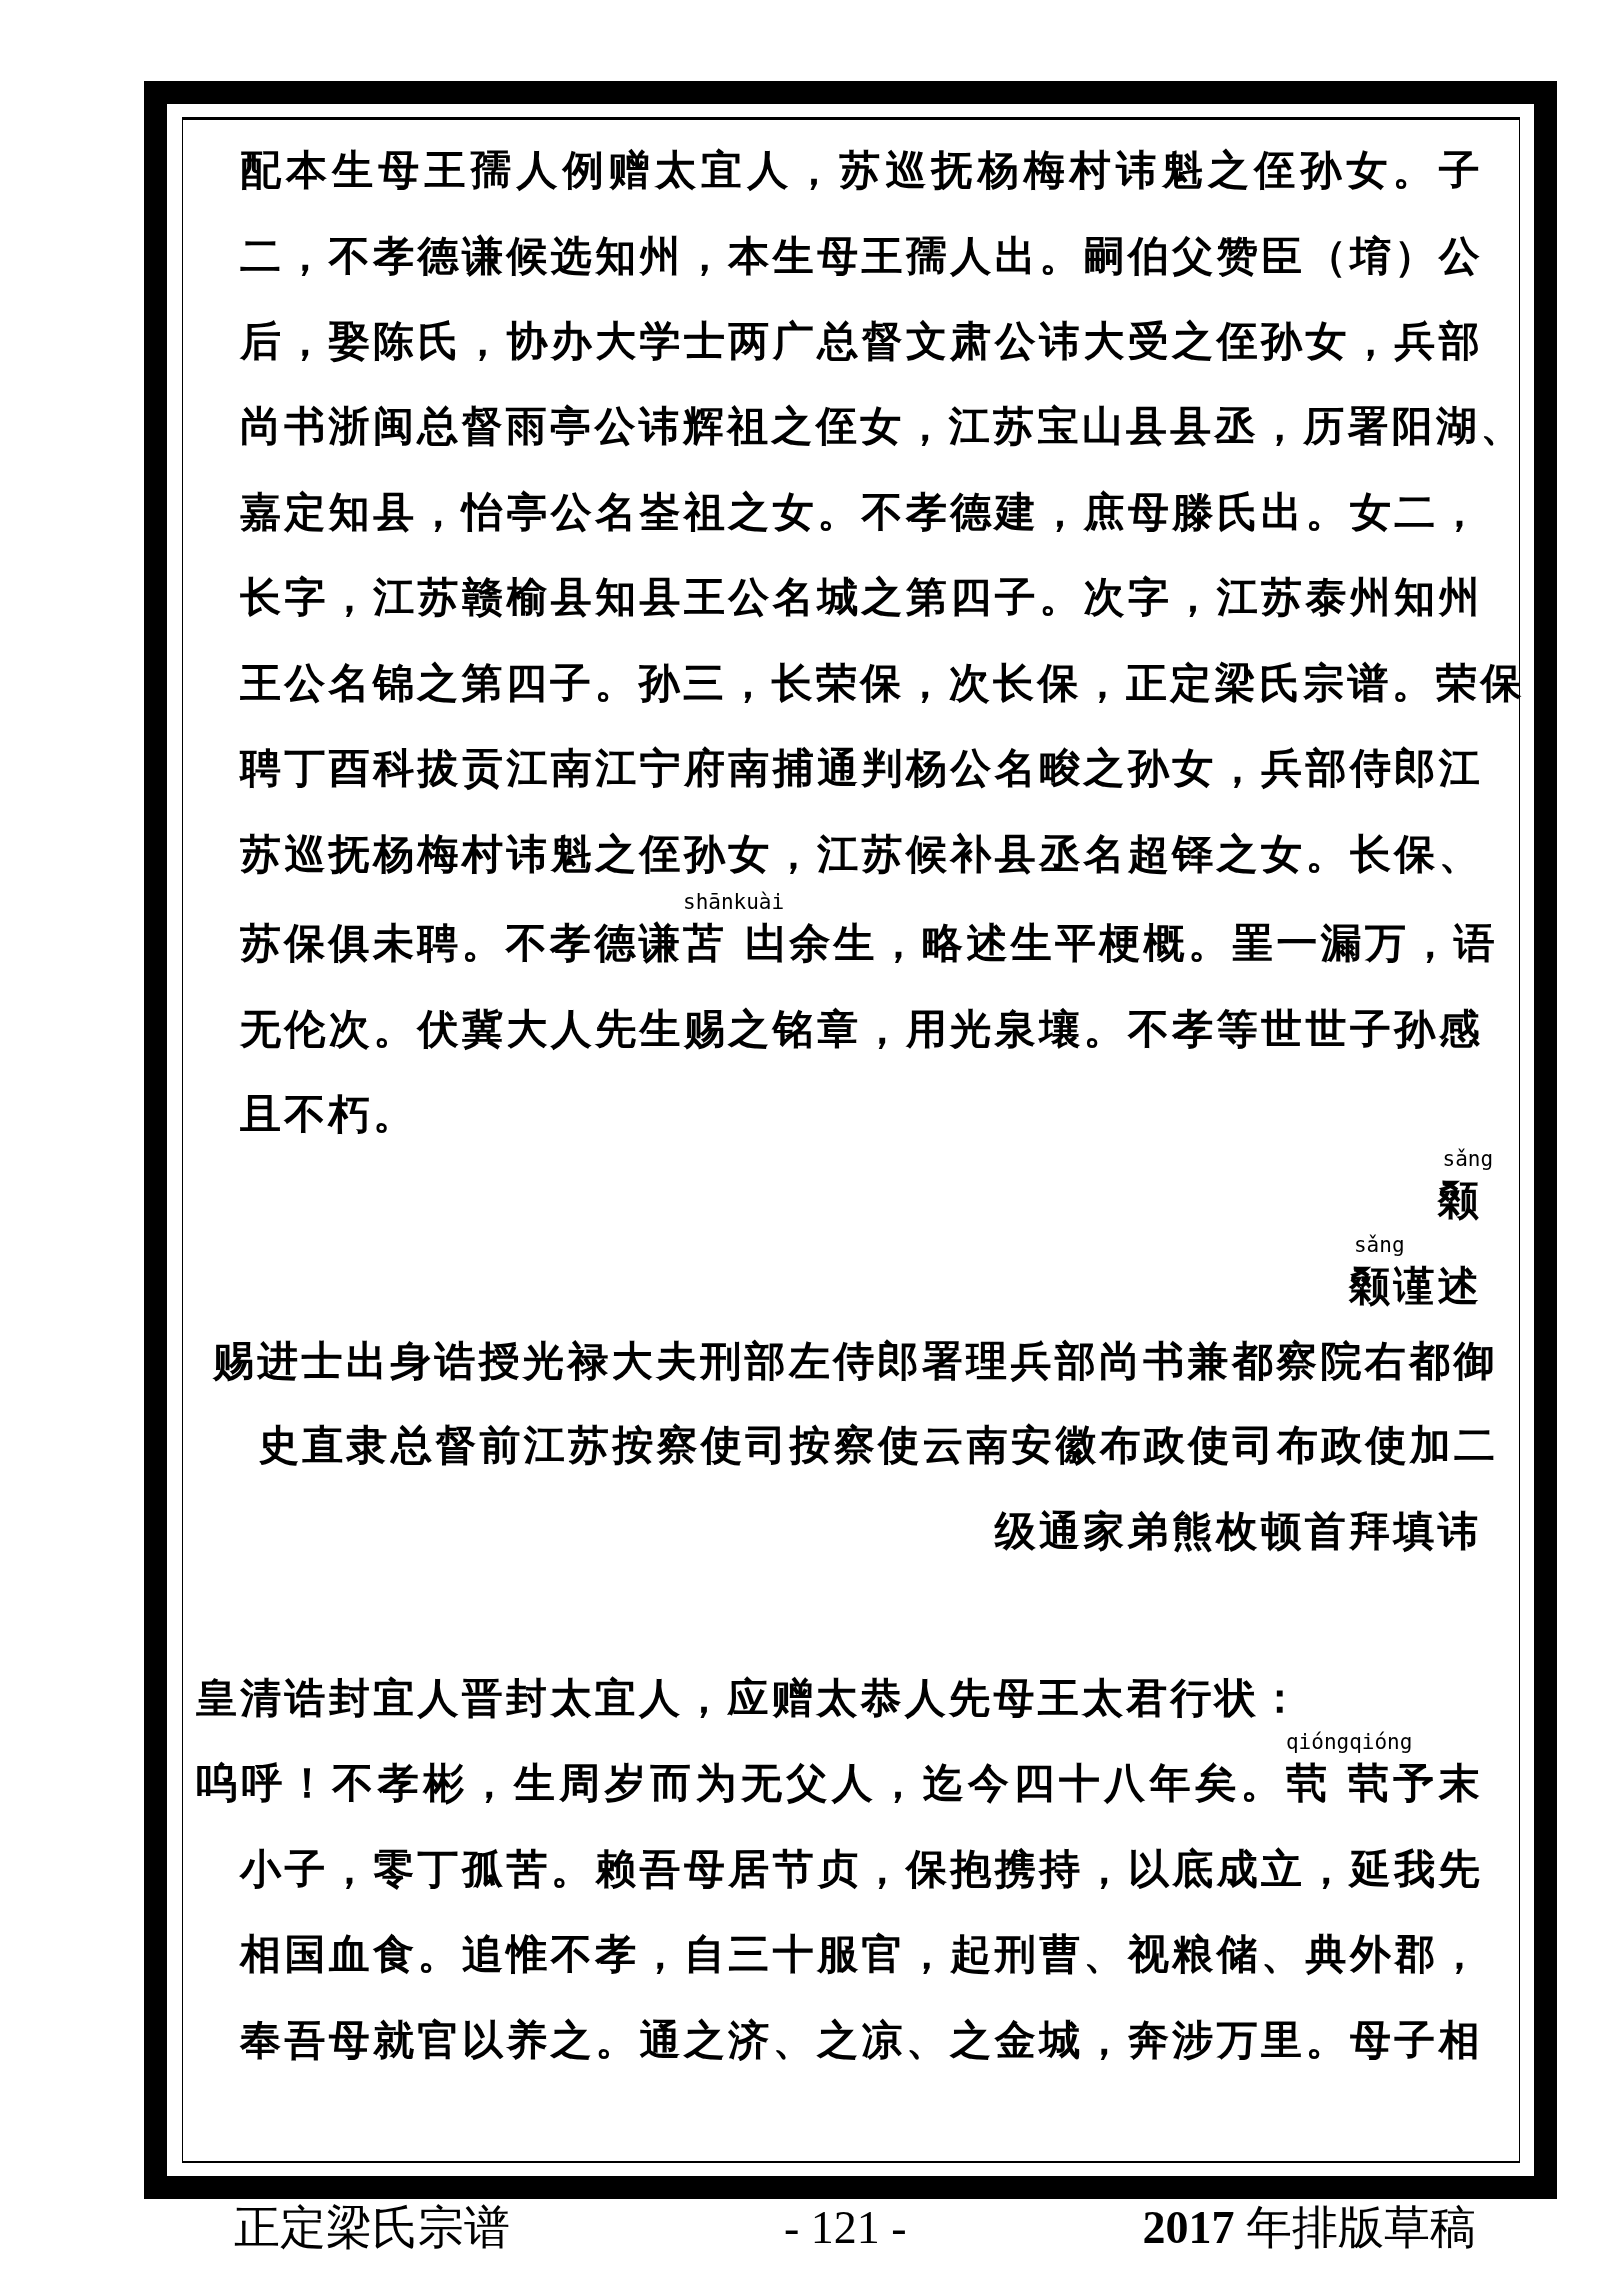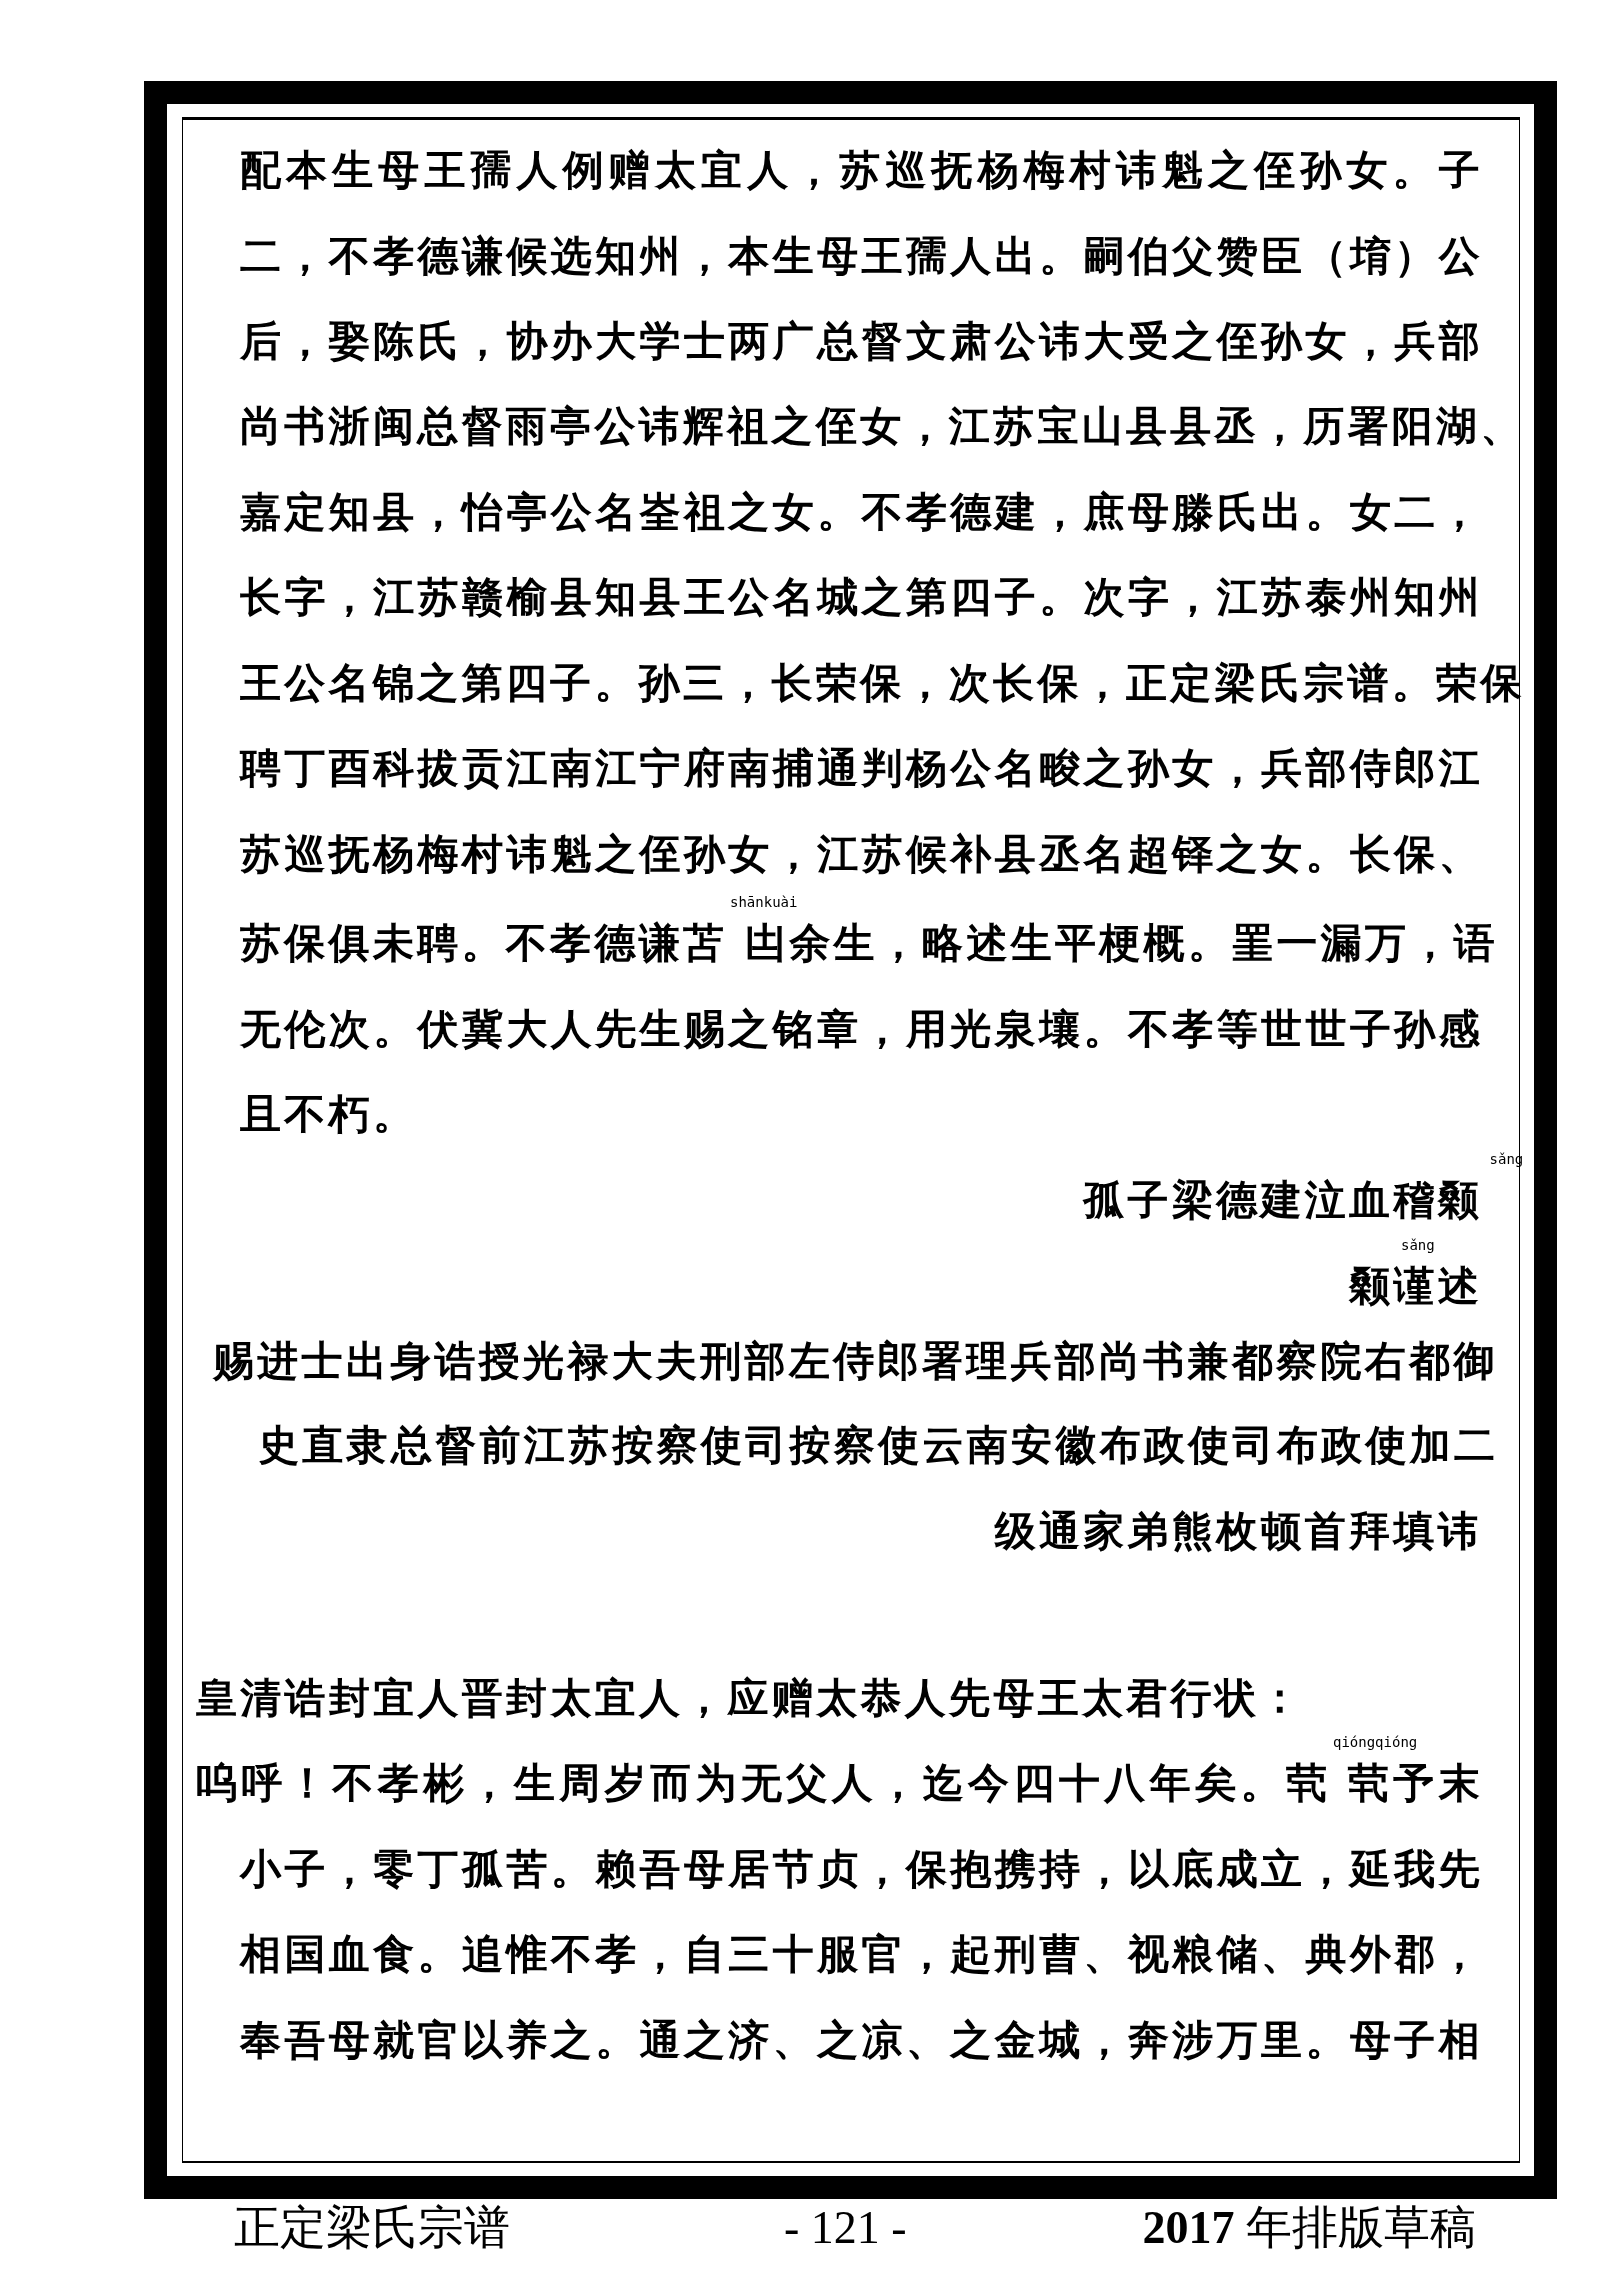--- a/index.html
+++ b/index.html
@@ -60,26 +60,25 @@
     .ruby-wrap {
       position: relative;
       display: inline-block;
       text-align: center;
     }
     .ruby-text {
       position: absolute;
       top: -28px;
       left: 0;
       font-family: "DejaVu Sans Mono", "Liberation Mono", monospace;
-      font-size: 14px;
+      font-size: 21px;
       line-height: 23px;
       font-weight: normal;
       letter-spacing: 0;
       white-space: nowrap;
-      margin-left: 47px;
     }
     .footer {
       position: absolute;
       top: 2205px;
       font-size: 46px;
       line-height: 46px;
       white-space: nowrap;
       font-family: "Liberation Serif", "DejaVu Serif", serif;
       margin-left: 15px;
     }
@@ -108,21 +107,21 @@
   <div class="line justify" style="top:919px">
     <span>苏保俱未聘。不孝德谦</span><span class="ruby-wrap"><span class="ruby-text">shānkuài</span><span>苫 凷</span></span><span>余生，略述生平梗概。罣一漏万，语</span>
   </div>
 
   <div class="line justify" style="top:1005px">无伦次。伏冀大人先生赐之铭章，用光泉壤。不孝等世世子孙感</div>
   <div class="line" style="top:1090px; left:240px; letter-spacing:3.3px">且不朽。</div>
 </div>
 
 <div>
   <div class="line right" style="top:1176px">
-    <span>孤子梁德建泣血稽</span><span class="ruby-wrap"><span class="ruby-text" style="left:4.9px">sǎng</span><span>颡</span></span><span></span>
+    <span class="ruby-wrap"><span class="ruby-text" style="left:4.9px">sǎng</span><span>颡</span></span><span></span>
   </div>
   <div class="line right" style="top:1262px">
     <span class="ruby-wrap"><span class="ruby-text" style="left:4.9px">sǎng</span><span>颡</span></span><span>谨述</span>
   </div>
   <div class="line" style="top:1337px; left:213px; width:1270px; text-align:justify; text-align-last:justify">赐进士出身诰授光禄大夫刑部左侍郎署理兵部尚书兼都察院右都御</div>
   <div class="line" style="top:1421px; left:258px; width:1225px; text-align:justify; text-align-last:justify">史直隶总督前江苏按察使司按察使云南安徽布政使司布政使加二</div>
   <div class="line right" style="top:1507px">级通家弟熊枚顿首拜填讳</div>
 </div>
 
 <div>

